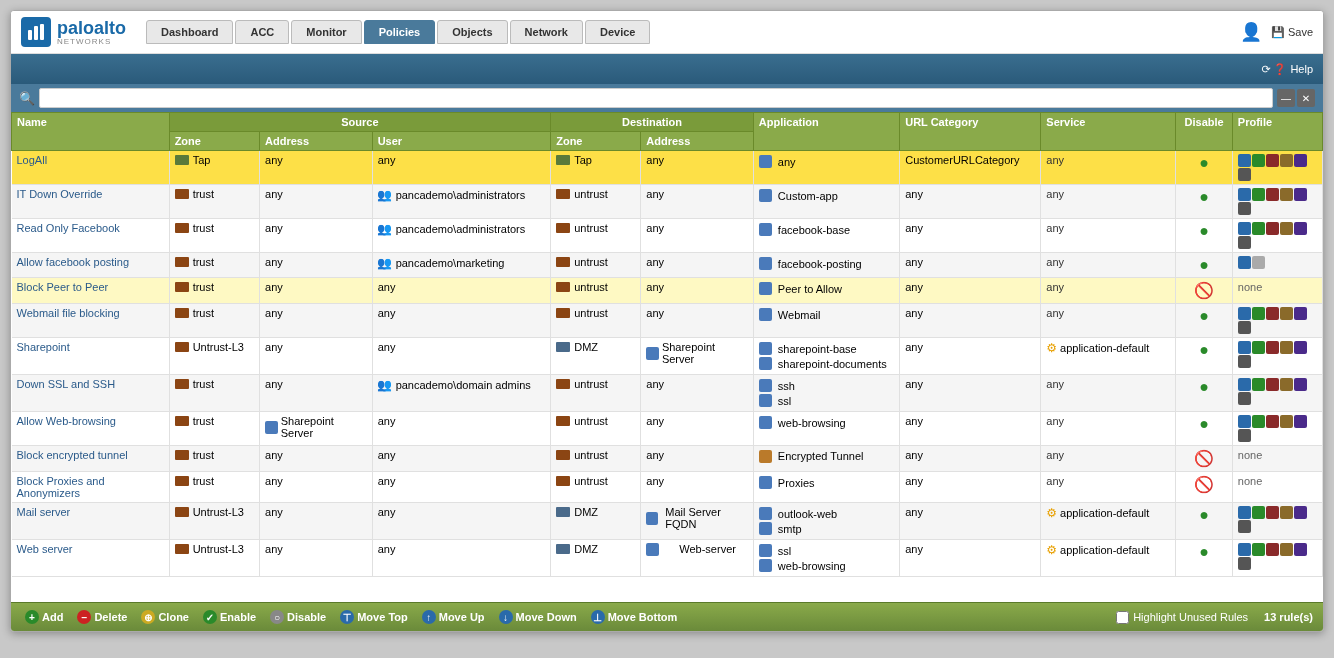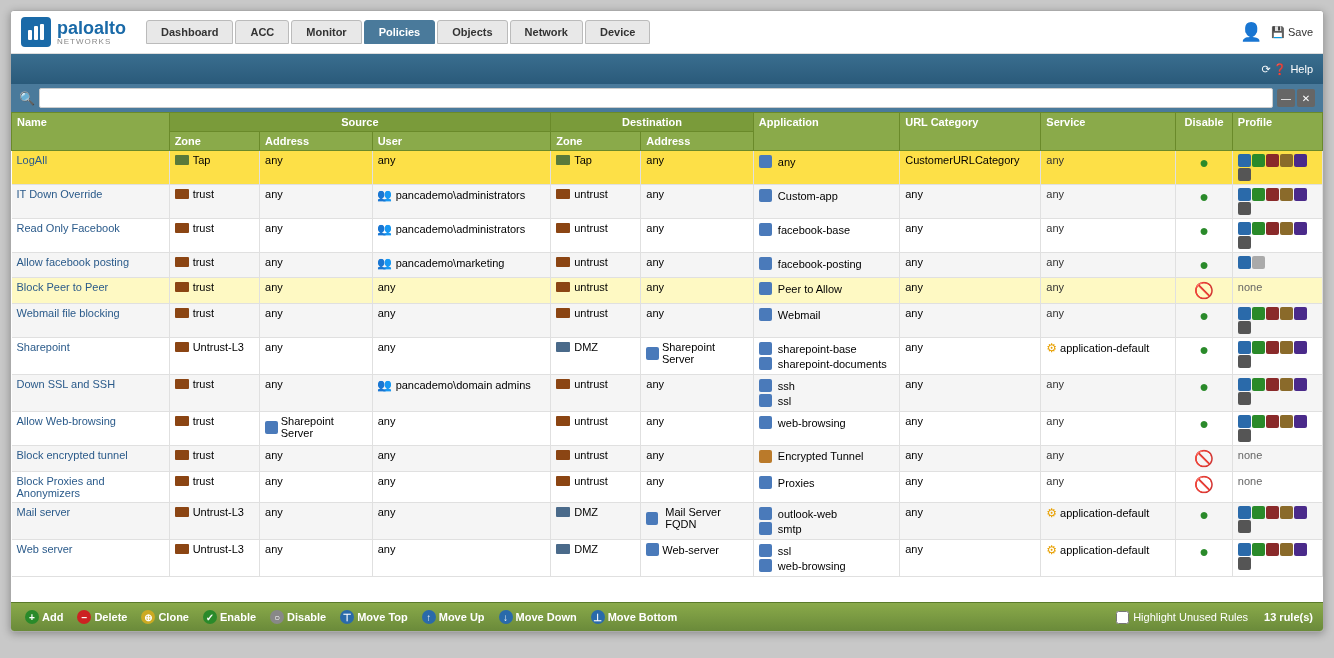--- a/index.html
+++ b/index.html
@@ -747,21 +747,21 @@
     <td><span class="zone-tag">
                 <span class="zone-icon untrust-l3" style="background:#8B4513;width:14px;height:10px;display:inline-block;border-radius:1px;margin-right:2px;"></span>
                 <span>Untrust-L3</span>
               </span></td>
     <td><span>any</span></td>
     <td><span>any</span></td>
     <td><span class="zone-tag">
                 <span class="zone-icon dmz" style="background:#4a6a8a;width:14px;height:10px;display:inline-block;border-radius:1px;margin-right:2px;"></span>
                 <span>DMZ</span>
               </span></td>
-    <td><span style="display:inline-flex;align-items:center;gap:3px;">
+    <td><span style="display:inline-flex;align-items:flex-start;gap:20px;">
                 <span style="background:#4a7aba;width:13px;height:13px;display:inline-block;border-radius:2px;"></span>
                 <span>Web-server</span>
               </span></td>
     <td>
               <div class="app-item" style="display:flex;align-items:center;">
                 <span style="background:#4a7aba;width:13px;height:13px;display:inline-block;border-radius:2px;margin-right:3px;flex-shrink:0;"></span>
                 <span>ssl</span>
               </div>
               <div class="app-item" style="display:flex;align-items:center;">
                 <span style="background:#4a7aba;width:13px;height:13px;display:inline-block;border-radius:2px;margin-right:3px;flex-shrink:0;"></span>

